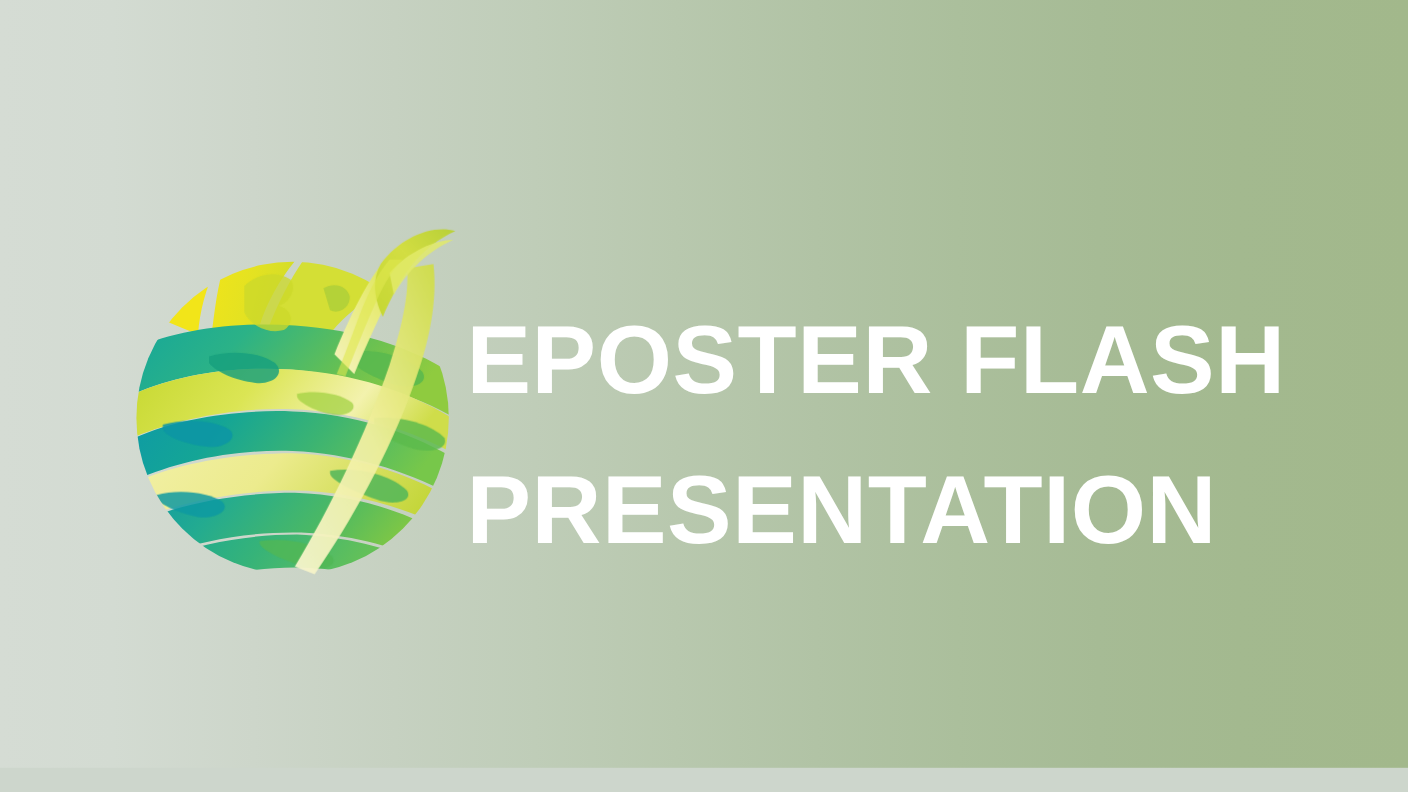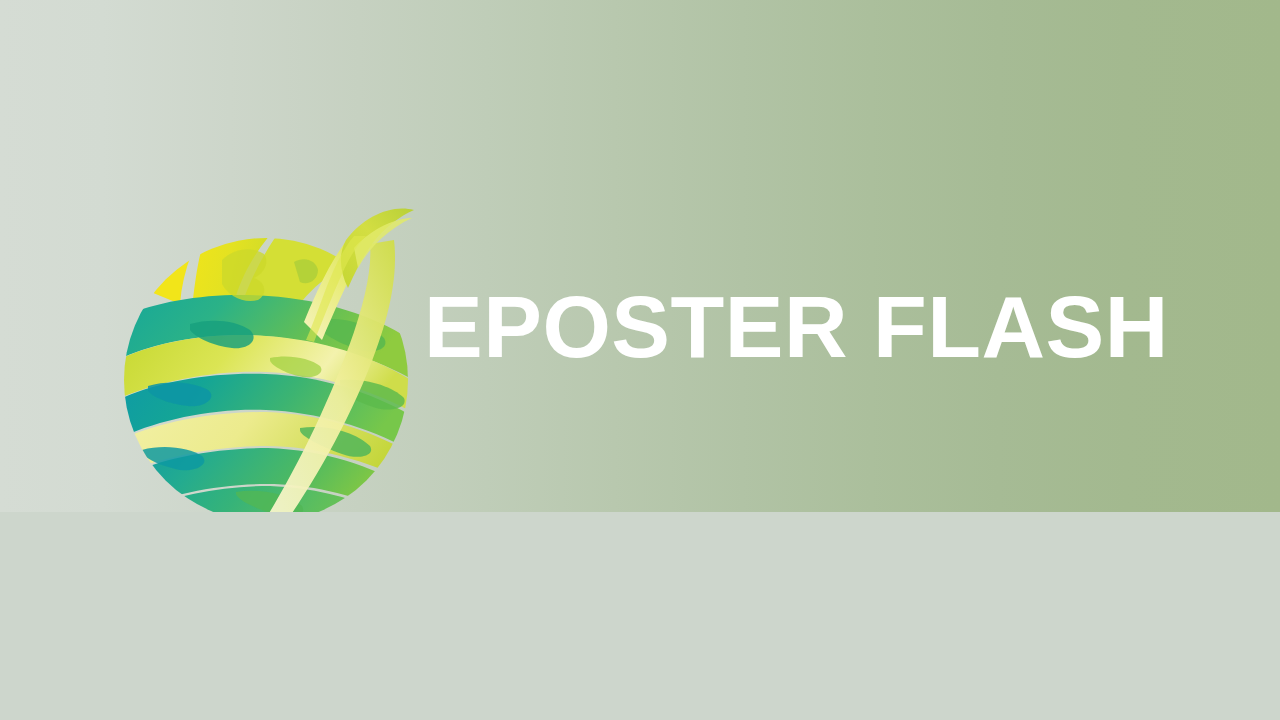--- a/index.html
+++ b/index.html
@@ -10,21 +10,21 @@
     overflow: hidden;
   }
   body {
     font-family: "Liberation Sans", sans-serif;
     background: #cdd6cc;
   }
 
   #slide {
     position: relative;
     width: 1280px;
-    height: 512px;
+    height: 698px;
     overflow: hidden;
     background: linear-gradient(90deg,
         #d5dcd4 0%,
         #d3dbd2 8%,
         #cdd6ca 18%,
         #c6d1c1 28%,
         #bfcdb8 38%,
         #b8c8ae 48%,
         #b1c3a5 58%,
         #abbf9c 68%,
@@ -187,15 +187,16 @@
                C 244 58, 236 74, 230 88 C 222 72, 220 54, 228 40 Z" fill="url(#gLeaf)"></path>
       <path d="M 236 48 C 254 28, 278 18, 294 18 C 272 28, 252 46, 240 68 Z" fill="#e2ea6a" opacity="0.85"></path>
 
       <path d="M 236 36 C 224 50, 214 72, 206 94 C 200 110, 194 126, 188 140
                L 196 142 C 204 122, 214 96, 224 74 C 232 56, 240 44, 248 36 Z" fill="#dfe84f" opacity="0.6"></path>
     </svg>
   </div>
 
   <div id="title-block">
     <span class="title-line">EPOSTER FLASH</span>
+    <span class="title-line">PRESENTATION</span>
   </div>
 
 </div>
 
 </body></html>

